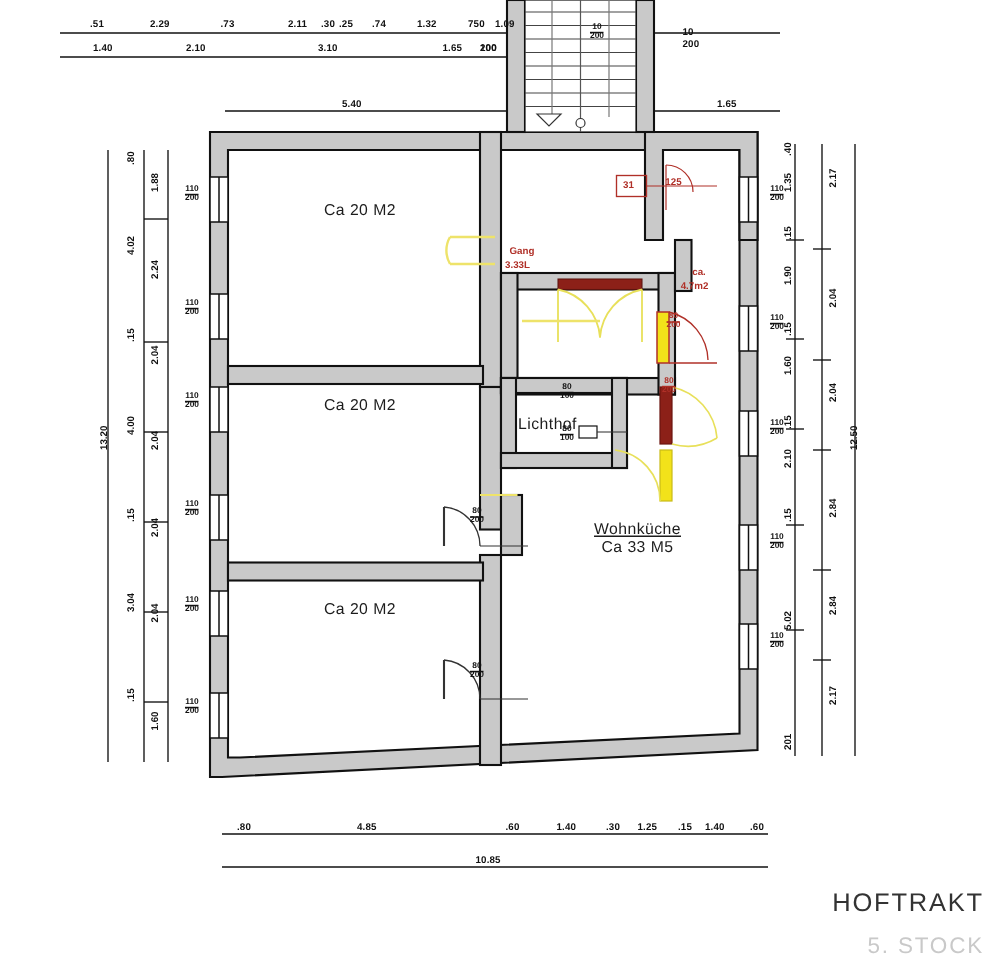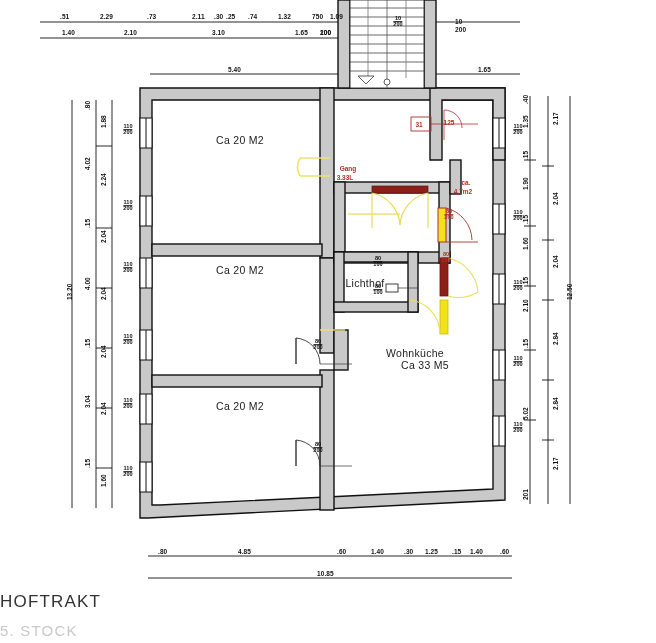--- a/index.html
+++ b/index.html
@@ -6,21 +6,21 @@
   body{width:656px;height:643px;position:relative;overflow:hidden;
        font-family:"Liberation Sans",sans-serif;color:#1a1a1a;}
   .plan{position:absolute;left:0;top:0;width:656px;height:643px;}
   .lbl{position:absolute;white-space:nowrap;font-family:"Liberation Sans",sans-serif;}
   .dim{font-size:6.5px;font-weight:bold;color:#111;letter-spacing:.1px;}
   .dimv{font-size:6.5px;font-weight:bold;color:#111;transform:rotate(-90deg);transform-origin:left top;}
   .room{font-size:10.5px;color:#1c1c1c;letter-spacing:.3px;}
   .redlbl{font-size:6.5px;color:#b03028;font-weight:bold;}
   .opening{font-size:5.6px;font-weight:bold;color:#111;line-height:.95;text-align:center;}
   .opening-red{color:#b03028;}
-  .title{position:absolute;width:656px;text-align:left;}
+  .title{position:absolute;width:656px;text-align:right;}
   #t-hoftrakt{top:592px;font-size:17px;color:#333;letter-spacing:1.2px;}
   #t-stock{top:622px;font-size:15px;color:#c9c9c9;letter-spacing:1.2px;}
 </style>
 </head>
 <body>
 
 <svg class="plan" viewBox="0 0 656 643">
   <defs>
     <pattern id="hatch" width="4" height="4" patternTransform="rotate(45)" patternUnits="userSpaceOnUse">
       <line x1="0" y1="0" x2="0" y2="4" stroke="#555" stroke-width=".6"></line>
@@ -189,21 +189,21 @@
       <line x1="542" y1="440" x2="554" y2="440"></line>
     </g>
   </g>
 </svg>
 
 <div id="text-layer">
     <div class="lbl room" style="left: 240px; top: 140px; transform: translate(-50%, -50%);">Ca 20 M2</div>
     <div class="lbl room" style="left: 240px; top: 270px; transform: translate(-50%, -50%);">Ca 20 M2</div>
     <div class="lbl room" style="left: 240px; top: 406px; transform: translate(-50%, -50%);">Ca 20 M2</div>
     <div class="lbl room" style="left: 365px; top: 283px; transform: translate(-50%, -50%);">Lichthof</div>
-    <div class="lbl room" style="left: 415px; top: 353px; transform: translate(-50%, -50%);">Wohnküche</div>
+    <div class="lbl room" style="left: 425px; top: 353px; transform: translate(-50%, -50%); text-decoration: underline;">Wohnküche</div>
     <div class="lbl room" style="left: 425px; top: 365px; transform: translate(-50%, -50%);">Ca 33 M5</div>
     <div class="lbl redlbl" style="left: 348px; top: 168px; transform: translate(-50%, -50%);">Gang</div>
     <div class="lbl redlbl" style="left: 345px; top: 177px; transform: translate(-50%, -50%);">3.33L</div>
     <div class="lbl redlbl" style="left: 466px; top: 182px; transform: translate(-50%, -50%);">ca.</div>
     <div class="lbl redlbl" style="left: 463px; top: 191px; transform: translate(-50%, -50%);">4.7m2</div>
     <div class="lbl redlbl" style="left: 419px; top: 124px; transform: translate(-50%, -50%);">31</div>
     <div class="lbl redlbl" style="left: 449px; top: 122px; transform: translate(-50%, -50%);">125</div>
     <div class="lbl opening" style="left: 128px; top: 130px; transform: translate(-50%, -50%);">
       <div>110</div>
       <div style="border-top:1px solid #111">200</div>

